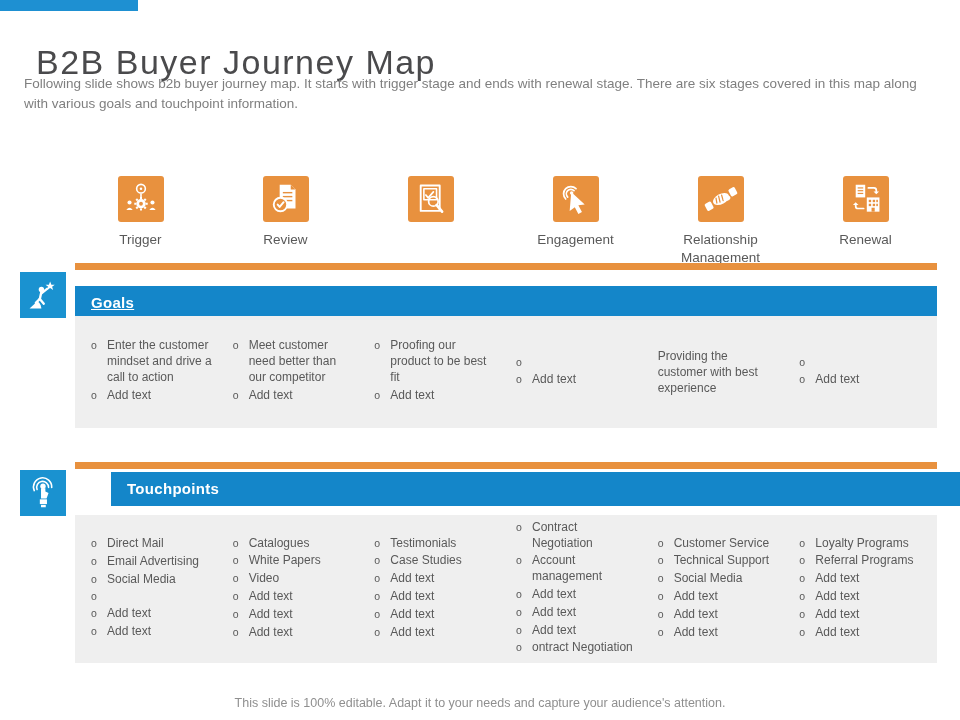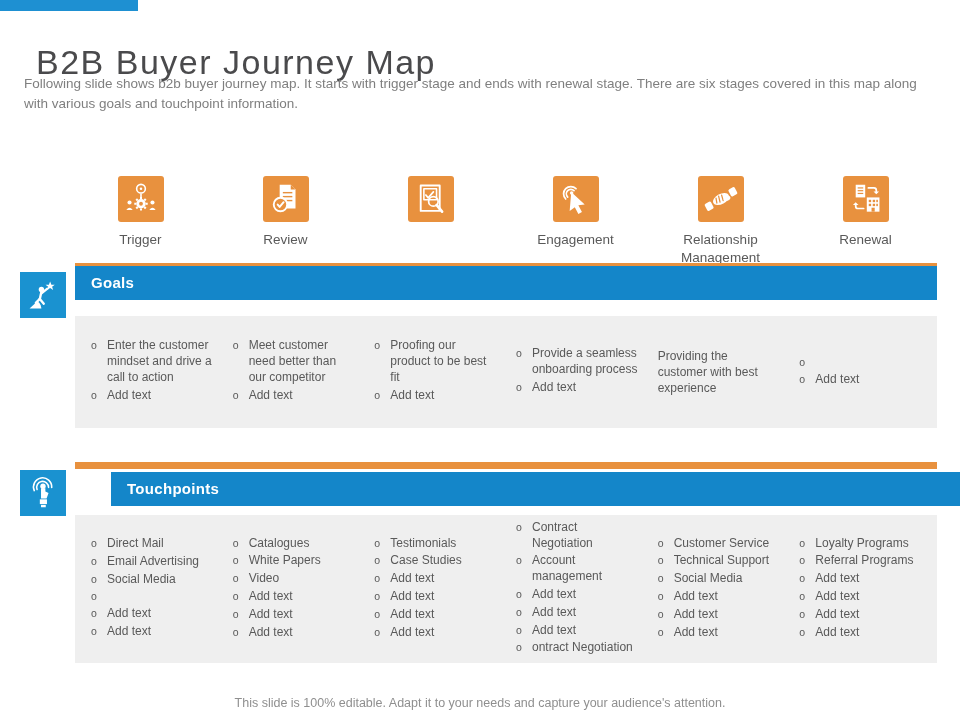--- a/index.html
+++ b/index.html
@@ -39,21 +39,21 @@
   }
   .band-icon{
     position:absolute;left:20px;width:46px;height:46px;background:#1A92D0;
     display:flex;align-items:center;justify-content:center;
   }
   .band-icon svg{width:38px;height:38px;}
   .band-body{
     position:absolute;left:75px;width:862px;background:#EFEFEF;
     display:flex;align-items:center;padding:0 6px;box-sizing:border-box;
   }
-  .goals-strip{top:263px;} .goals-header{top:266px;} .goals-icon{top:272px;}
+  .goals-strip{top:263px;} .goals-header{top:286px;text-decoration:underline;} .goals-icon{top:272px;}
   .goals-body{top:316px;height:112px;}
   .tp-strip{top:462px;} .tp-header{top:472px;margin-left:36px;} .tp-icon{top:470px;}
   .tp-body{top:515px;height:148px;}
   .col{flex:1;padding:0 10px;font-size:12px;color:#595959;line-height:1.32;}
   .li{display:flex;margin-bottom:2px;}
   .li .marker{width:16px;flex:none;font-size:10.5px;padding-top:1px;color:#595959;}
   .plain-text{font-size:12px;color:#595959;line-height:1.35;}
   .footer{
     position:absolute;left:0;top:696px;width:960px;text-align:center;
     font-size:12.5px;color:#8F8F8F;
@@ -223,21 +223,20 @@
            <span>Proofing our product to be best fit</span>
       </div>
       <div class="li">
         <span class="marker">o</span>
            <span>Add text</span>
       </div>
     </div>
     <div class="col">
       <div class="li">
         <span class="marker">o</span>
-           <span>Provide a seamless onboarding process</span>
       </div>
       <div class="li">
         <span class="marker">o</span>
            <span>Add text</span>
       </div>
     </div>
     <div class="col">
       <div class="plain-text">Providing the customer with best experience</div>
     </div>
     <div class="col">

